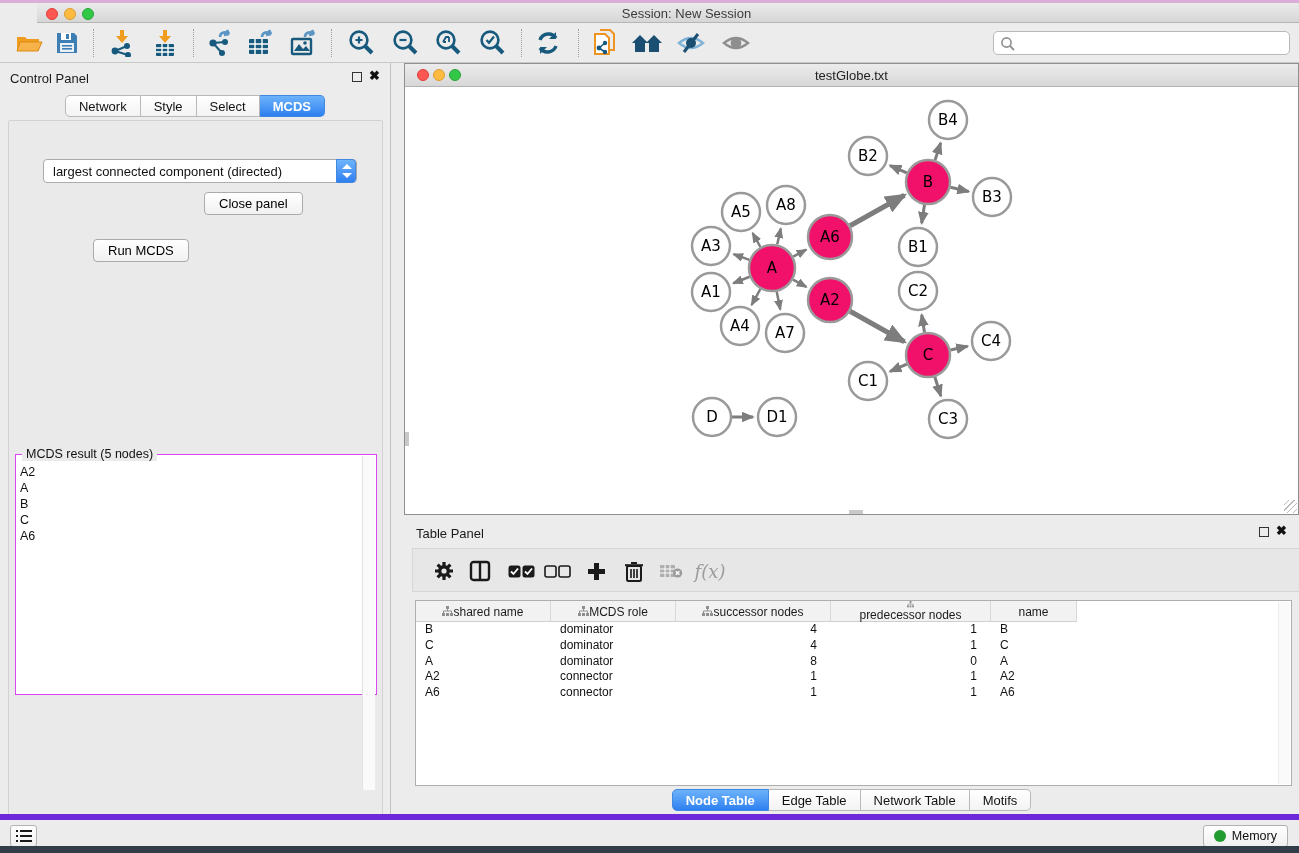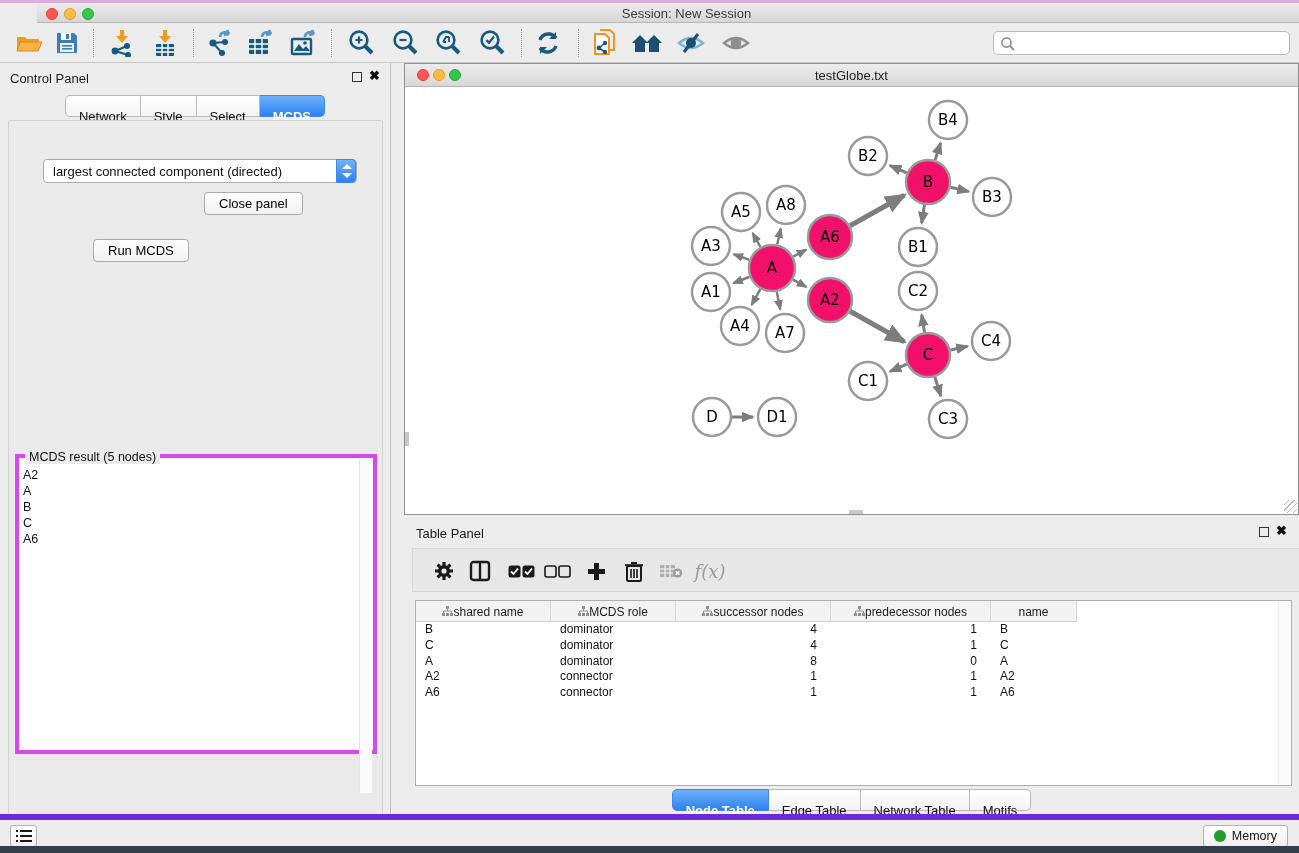--- a/index.html
+++ b/index.html
@@ -27,38 +27,38 @@
   .control-panel { position:absolute; left:0; top:63px; width:391px; height:751px; background:#ececec; border-right:1px solid #c2c2c2; }
   .panel-header { position:absolute; left:0; top:0; width:100%; height:28px; }
   .panel-header .ph-title { position:absolute; left:10px; top:8px; font-size:13px; color:#1b1b1b; }
   .ph-float { position:absolute; top:9px; width:10px; height:10px; border:1.5px solid #333; }
   .ph-close { position:absolute; top:6px; font-size:13px; font-weight:bold; color:#111; line-height:14px; }
   .cp-float { right:28px; } .cp-close { right:10px; }
 
   .tabs-row { position:absolute; left:0; width:100%; display:flex; justify-content:center; }
   .cp-tabs { top:32px; }
   .tab { background:linear-gradient(#ffffff,#f3f3f3); border:1px solid #b9b9b9; border-left:none;
-    padding:13px 13px 4px; font-size:13px; color:#111; height:22px; }
+    padding:3px 13px 4px; font-size:13px; color:#111; height:22px; }
   .tab:first-child { border-left:1px solid #b9b9b9; border-radius:5px 0 0 5px; }
   .tab:last-child { border-radius:0 5px 5px 0; }
   .tab.active { background:linear-gradient(#6db3fb,#2e80f0); color:#fff; border-color:#3f87e0;font-weight:bold; }
 
   .cp-body { position:absolute; left:8px; top:57px; width:375px; height:740px; background:#eaeaea; border:1px solid #d2d2d2; border-radius:2px; }
   .opt-label { position:absolute; left:0; width:100%; top:16px; text-align:center; font-size:13px; }
   .select-box { position:absolute; left:34px; top:38px; width:314px; height:24px; background:#fff; border:1px solid #ababab; border-radius:4px; }
   .select-box .sel-text { position:absolute; left:9px; top:4px; font-size:13px; }
   .sel-stepper { position:absolute; right:0; top:-1px; width:20px; height:24px; border-radius:0 4px 4px 0;
     background:linear-gradient(#6fb4fc,#2f7ff0); border:1px solid #3f87e0; }
   .sel-stepper .up, .sel-stepper .dn { position:absolute; left:5px; width:0; height:0; border-left:5px solid transparent; border-right:5px solid transparent; }
   .sel-stepper .up { top:4px; border-bottom:5px solid #fff; }
   .sel-stepper .dn { bottom:4px; border-top:5px solid #fff; }
   .cp-btn { position:absolute; top:71px; height:23px; background:linear-gradient(#ffffff,#f1f1f1); border:1px solid #ababab; border-radius:4px; font-size:13px; font-family:"Liberation Sans",sans-serif; padding:0 14px; }
   .btn-run { left:84px;margin-top:47px; } .btn-close { left:195px; }
 
-  .result-box { position:absolute; left:6px; top:333px; width:362px; height:300px; background:#fff; border:4px solid #d946ef; }
+  .result-box { position:absolute; left:6px; top:333px; width:362px; height:241px; background:#fff; border:1px solid #d946ef; }
   .result-legend { position:absolute; left:6px; top:-8px; background:#eaeaea; padding:0 4px; font-size:12.5px; }
   .result-list { position:absolute; left:4px; top:9px; width:330px; font-size:12.5px; line-height:16px; }
   .result-scroll { position:absolute; right:1px; top:1px; width:13px; height:334px; background:#fafafa; border-left:1px solid #e3e3e3; }
 
   
   .net-window { position:absolute; left:404px; top:63px; width:895px; height:452px; background:#fff; border:1px solid #8f8f8f; }
   .net-titlebar { position:absolute; left:0; top:0; width:100%; height:23px; background:linear-gradient(#ececec,#d7d7d7); border-bottom:1px solid #b3b3b3; }
   .net-titlebar .traffic { top:5px; }
   .nt-red{ left:12px; background:#fc5753; border:1px solid #df3e3a;}
   .nt-yellow{ left:28px; background:#fdbc40; border:1px solid #de9c33;}
@@ -511,21 +511,21 @@
             <g fill="#8f8f8f">
               <rect x="4" y="0" width="3" height="3"></rect>
               <rect x="0" y="7" width="3" height="3"></rect>
               <rect x="4" y="7" width="3" height="3"></rect>
               <rect x="8" y="7" width="3" height="3"></rect>
             </g>
             <path d="M5.5 3 V5 M1.5 7 V5 H9.5 V7" stroke="#8f8f8f" stroke-width="1" fill="none"></path>
           </svg>
           <span>successor nodes</span>
         </div>
-        <div class="dt-hcell" style="width: 160px;">
+        <div class="dt-hcell" style="width: 160px; flex-direction: column;">
           <svg width="11" height="11" viewBox="0 0 11 11">
             <g fill="#8f8f8f">
               <rect x="4" y="0" width="3" height="3"></rect>
               <rect x="0" y="7" width="3" height="3"></rect>
               <rect x="4" y="7" width="3" height="3"></rect>
               <rect x="8" y="7" width="3" height="3"></rect>
             </g>
             <path d="M5.5 3 V5 M1.5 7 V5 H9.5 V7" stroke="#8f8f8f" stroke-width="1" fill="none"></path>
           </svg>
           <span>predecessor nodes</span>

